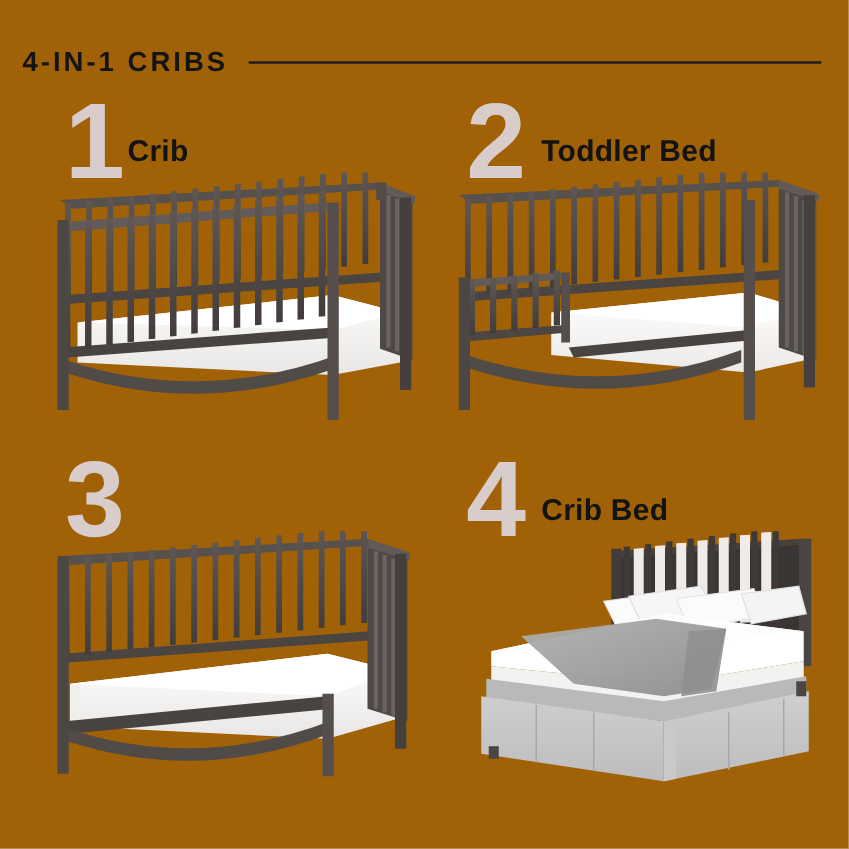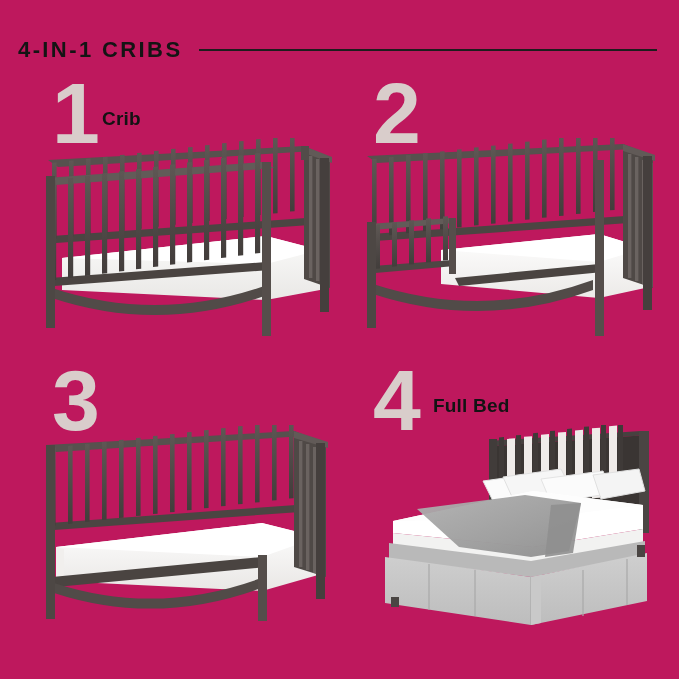--- a/index.html
+++ b/index.html
@@ -11,21 +11,21 @@
     height: 679px;
     background: #f0ecea;
     font-family: "Liberation Sans", sans-serif;
     overflow: hidden;
     position: relative;
   }
   #page {
     position: relative;
     width: 679px;
     height: 679px;
-    background: #be185d;
+    background: #a16207;
     text-decoration: underline;
   }
 
   
   .header {
     position: absolute;
     left: 18px;
     top: 32px;
     width: 645px;
     height: 36px;
@@ -68,21 +68,21 @@
     color: #d9cdcb;
     line-height: 1;
     letter-spacing: -2px;
     user-select: none;
   }
   #panel-2 .panel-num, #panel-4 .panel-num { left: 18px; }
   .panel-label {
     position: absolute;
     left: 72px;
     top: 30px;
-    font-size: 19px;
+    font-size: 24px;
     font-weight: 700;
     color: #131313;
     letter-spacing: 0.2px;
     white-space: nowrap;
   }
   #panel-2 .panel-label, #panel-4 .panel-label { left: 78px; }
 
   
   .art {
     position: absolute;
@@ -180,20 +180,21 @@
         <rect x="232" y="24" width="9" height="174" fill="#554e4b"></rect>
         <rect x="290" y="20" width="9" height="154" fill="#453f3d"></rect>
         <rect x="271" y="8" width="8" height="14" fill="#524c49"></rect>
       </svg>
     </div>
   </div>
 
   <div class="panel" id="panel-2">
     <div class="panel-head">
       <div class="panel-num">2</div>
+      <div class="panel-label">Toddler Bed</div>
     </div>
     <div class="art">
       <svg viewBox="0 0 320 210" xmlns="http://www.w3.org/2000/svg">
         <defs>
           <linearGradient id="woodB" x1="0" y1="0" x2="0" y2="1">
             <stop offset="0" stop-color="#5e5754"></stop>
             <stop offset="1" stop-color="#423d3b"></stop>
           </linearGradient>
           <linearGradient id="matB" x1="0" y1="0" x2="0" y2="1">
             <stop offset="0" stop-color="#ffffff"></stop>
@@ -319,21 +320,21 @@
         <rect x="16" y="20" width="9" height="174" fill="#4d4744"></rect>
         <rect x="228" y="130" width="9" height="66" fill="#554e4b"></rect>
         <rect x="286" y="18" width="9" height="156" fill="#453f3d"></rect>
       </svg>
     </div>
   </div>
 
   <div class="panel" id="panel-4">
     <div class="panel-head">
       <div class="panel-num">4</div>
-      <div class="panel-label">Full Bed</div>
+      <div class="panel-label">Crib Bed</div>
     </div>
     <div class="art">
       <svg viewBox="0 0 320 210" xmlns="http://www.w3.org/2000/svg">
         <defs>
           <linearGradient id="skirtD" x1="0" y1="0" x2="0" y2="1">
             <stop offset="0" stop-color="#cfcfcf"></stop>
             <stop offset="1" stop-color="#bdbdbd"></stop>
           </linearGradient>
           <linearGradient id="throwD" x1="0" y1="0" x2="1" y2="1">
             <stop offset="0" stop-color="#b0b0b0"></stop>

